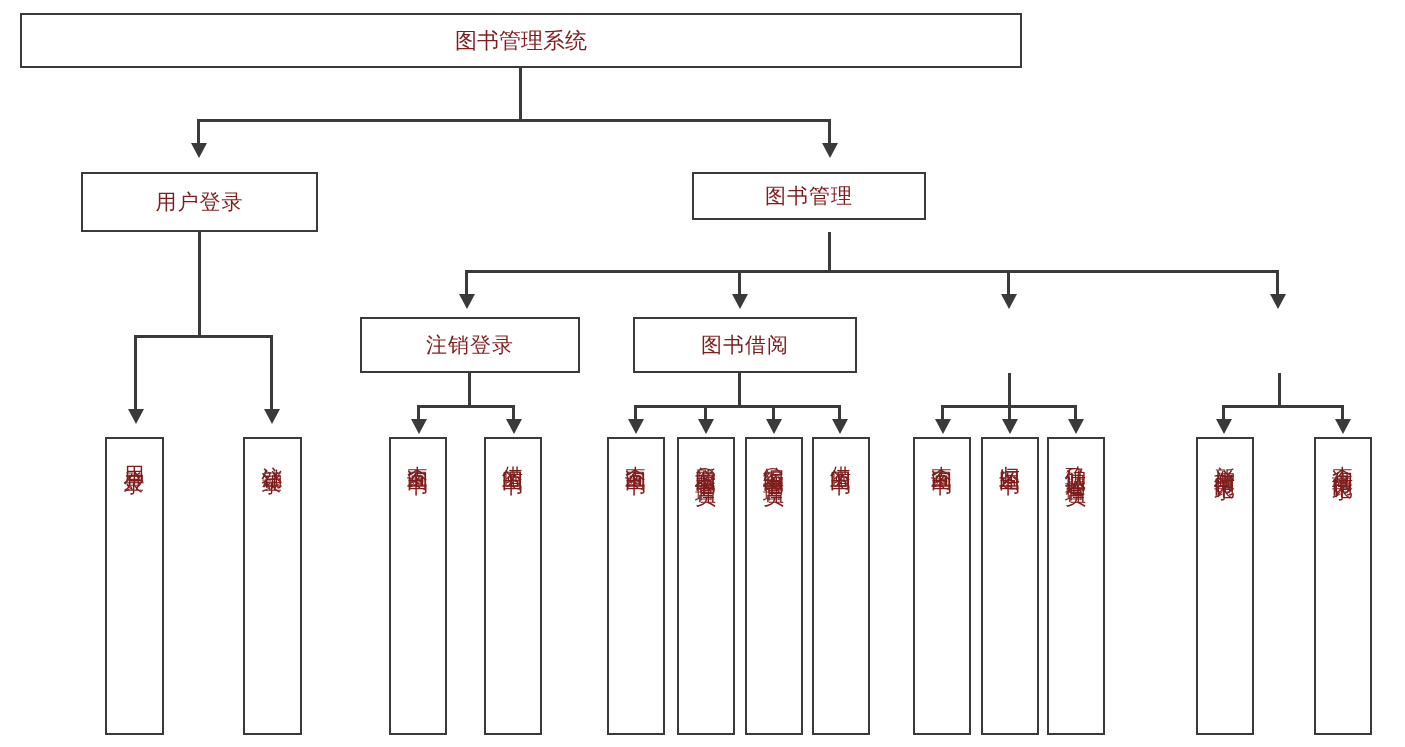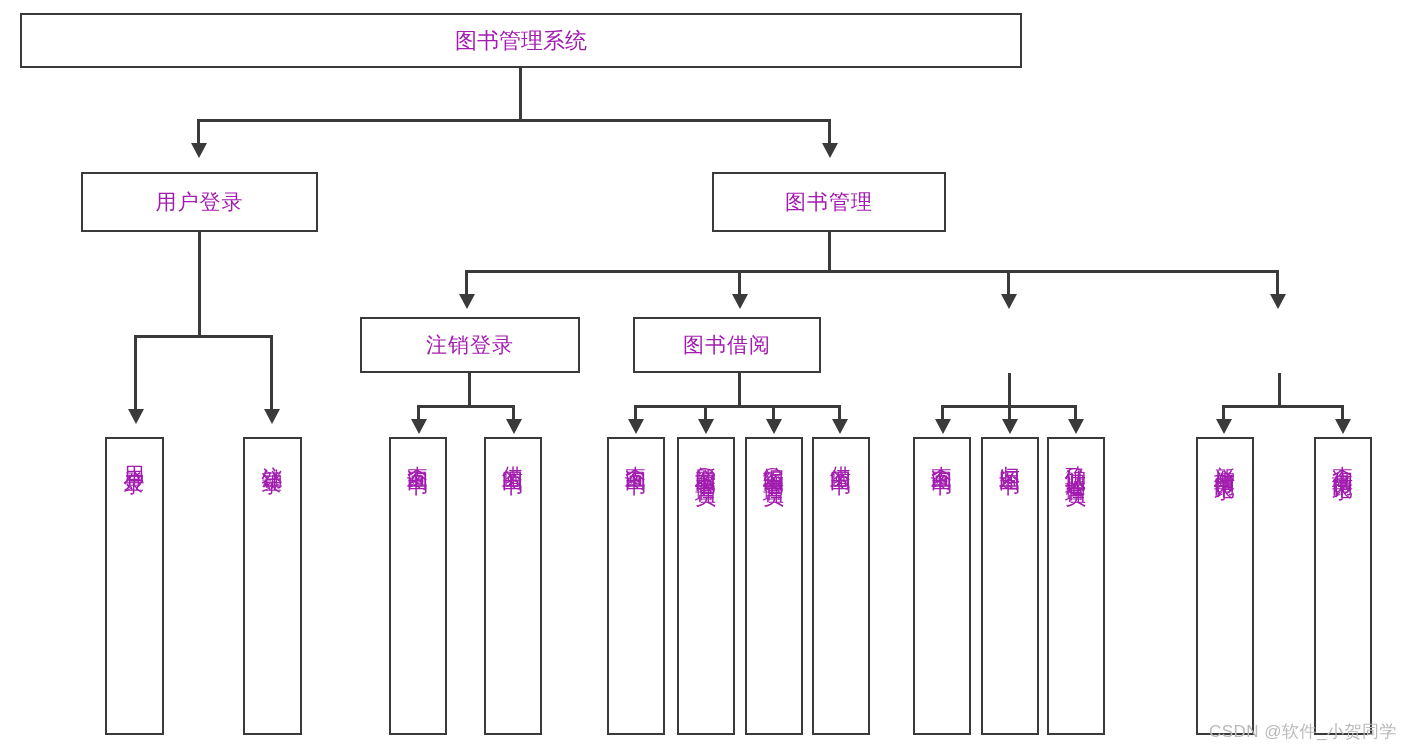--- a/index.html
+++ b/index.html
@@ -20,21 +20,21 @@
   }
   
   .node {
     position: absolute;
     box-sizing: border-box;
     border: 2px solid #3a3a3a;
     background: #ffffff;
     display: flex;
     align-items: center;
     justify-content: center;
-    color: #a21caf;
+    color: #7f1d1d;
     line-height: 1.18;
     text-align: center;
   }
   .node.horiz {
     font-size: 21px;
     letter-spacing: 1px;
     white-space: nowrap;
   }
   .node.root {
     font-size: 22px;
@@ -94,21 +94,21 @@
   <div class="hline" style="left:197px; top:119px; width:634px; height:3px;"></div>
 
   <div class="vline" style="left:197px; top:119px; width:3px; height:26px;"></div>
   <div class="arrow" style="left:191px; top:143px;"></div>
   <div class="vline" style="left:828px; top:119px; width:3px; height:26px;"></div>
   <div class="arrow" style="left:822px; top:143px;"></div>
 
   <div class="node horiz" style="left:81px; top:172px; width:237px; height:60px;">
     <span>用户登录</span>
   </div>
-  <div class="node horiz" style="left:712px; top:172px; width:234px; height:60px;">
+  <div class="node horiz" style="left:692px; top:172px; width:234px; height:48px;">
     <span>图书管理</span>
   </div>
 
   <div class="vline" style="left:198px; top:232px; width:3px; height:105px;"></div>
   <div class="hline" style="left:134px; top:335px; width:139px; height:3px;"></div>
   <div class="vline" style="left:134px; top:335px; width:3px; height:76px;"></div>
   <div class="arrow" style="left:128px; top:409px;"></div>
   <div class="vline" style="left:270px; top:335px; width:3px; height:76px;"></div>
   <div class="arrow" style="left:264px; top:409px;"></div>
 
@@ -119,21 +119,21 @@
   <div class="vline" style="left:738px; top:270px; width:3px; height:26px;"></div>
   <div class="arrow" style="left:732px; top:294px;"></div>
   <div class="vline" style="left:1007px; top:270px; width:3px; height:26px;"></div>
   <div class="arrow" style="left:1001px; top:294px;"></div>
   <div class="vline" style="left:1276px; top:270px; width:3px; height:26px;"></div>
   <div class="arrow" style="left:1270px; top:294px;"></div>
 
   <div class="node horiz" style="left:360px; top:317px; width:220px; height:56px;">
     <span>注销登录</span>
   </div>
-  <div class="node horiz" style="left:633px; top:317px; width:188px; height:56px;">
+  <div class="node horiz" style="left:633px; top:317px; width:224px; height:56px;">
     <span>图书借阅</span>
   </div>
 
   <div class="vline" style="left:468px; top:373px; width:3px; height:34px;"></div>
   <div class="hline" style="left:417px; top:405px; width:98px; height:3px;"></div>
   <div class="vline" style="left:417px; top:405px; width:3px; height:16px;"></div>
   <div class="arrow" style="left:411px; top:419px;"></div>
   <div class="vline" style="left:512px; top:405px; width:3px; height:16px;"></div>
   <div class="arrow" style="left:506px; top:419px;"></div>
 
@@ -201,15 +201,14 @@
     <span class="vtext">确认归还（管理员）</span>
   </div>
 
   <div class="node vert" style="left:1196px; top:437px; width:58px; height:298px;">
     <span class="vtext">新增借阅记录</span>
   </div>
   <div class="node vert" style="left:1314px; top:437px; width:58px; height:298px;">
     <span class="vtext">查询借阅记录</span>
   </div>
 
-  <div id="watermark">CSDN @软件_小贺同学</div>
 
 </div>
 
 </body></html>

